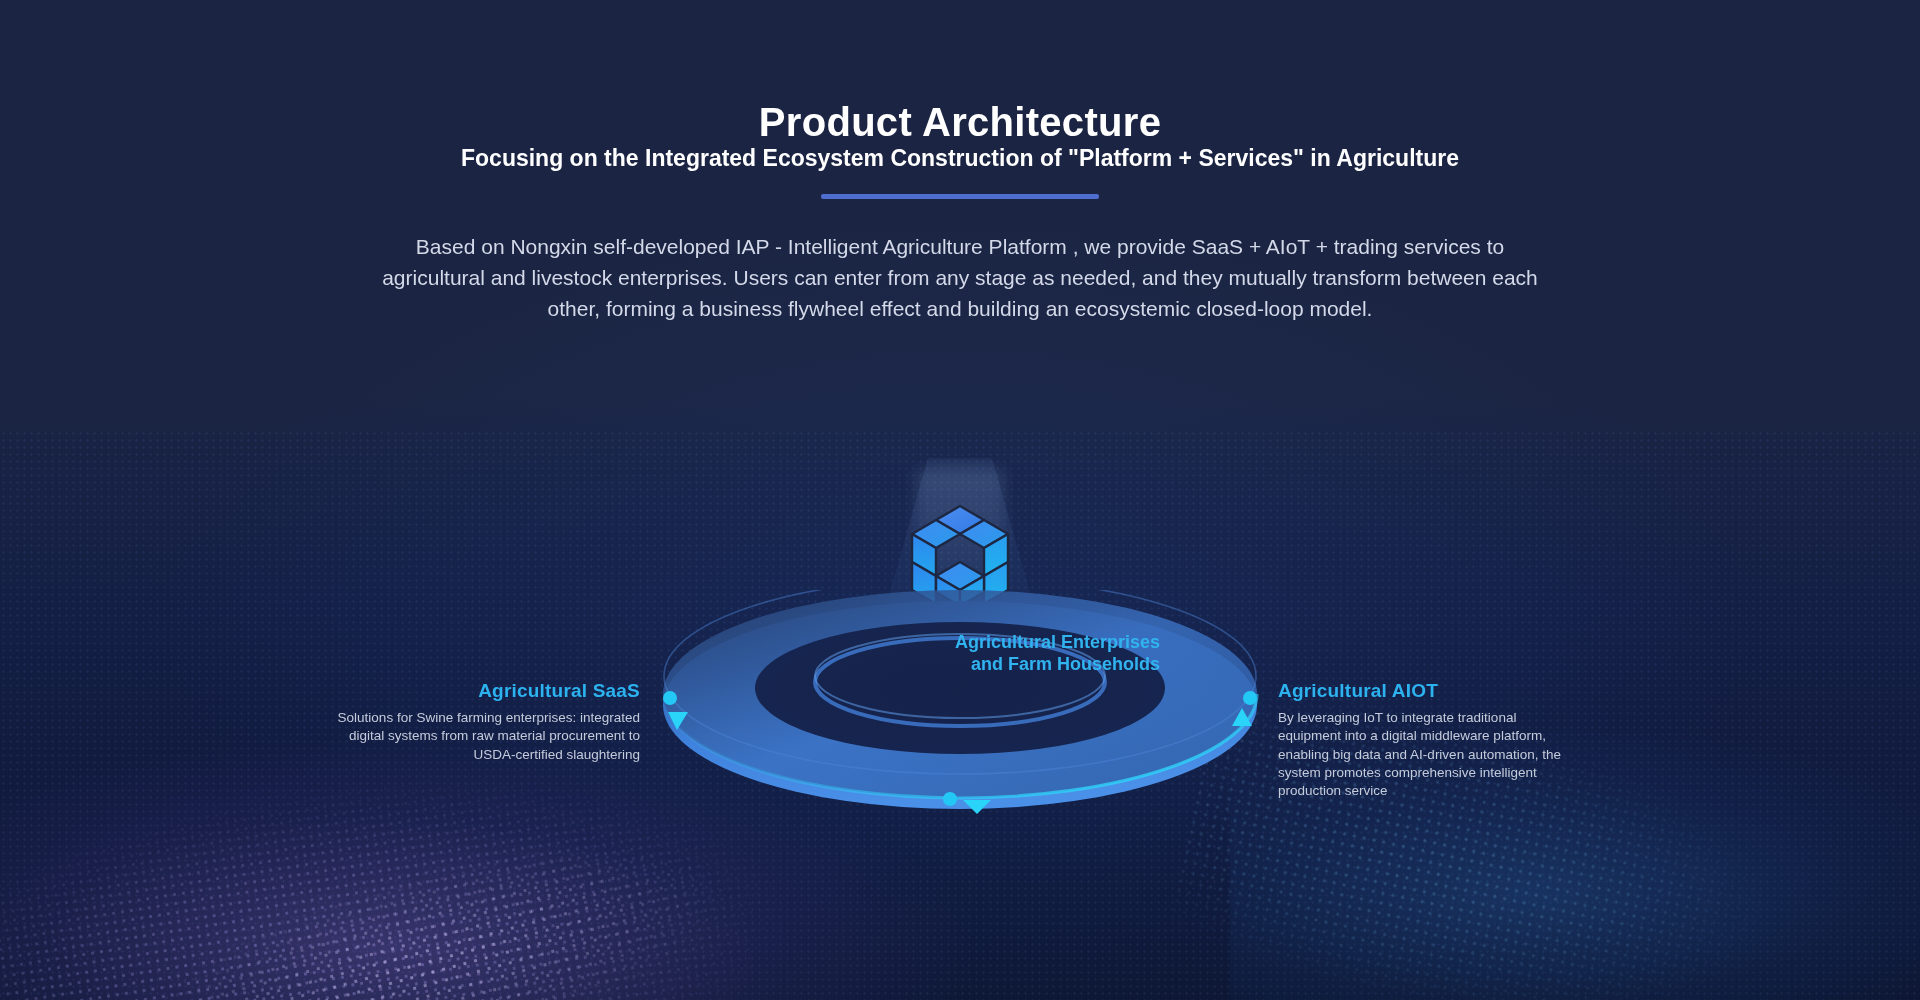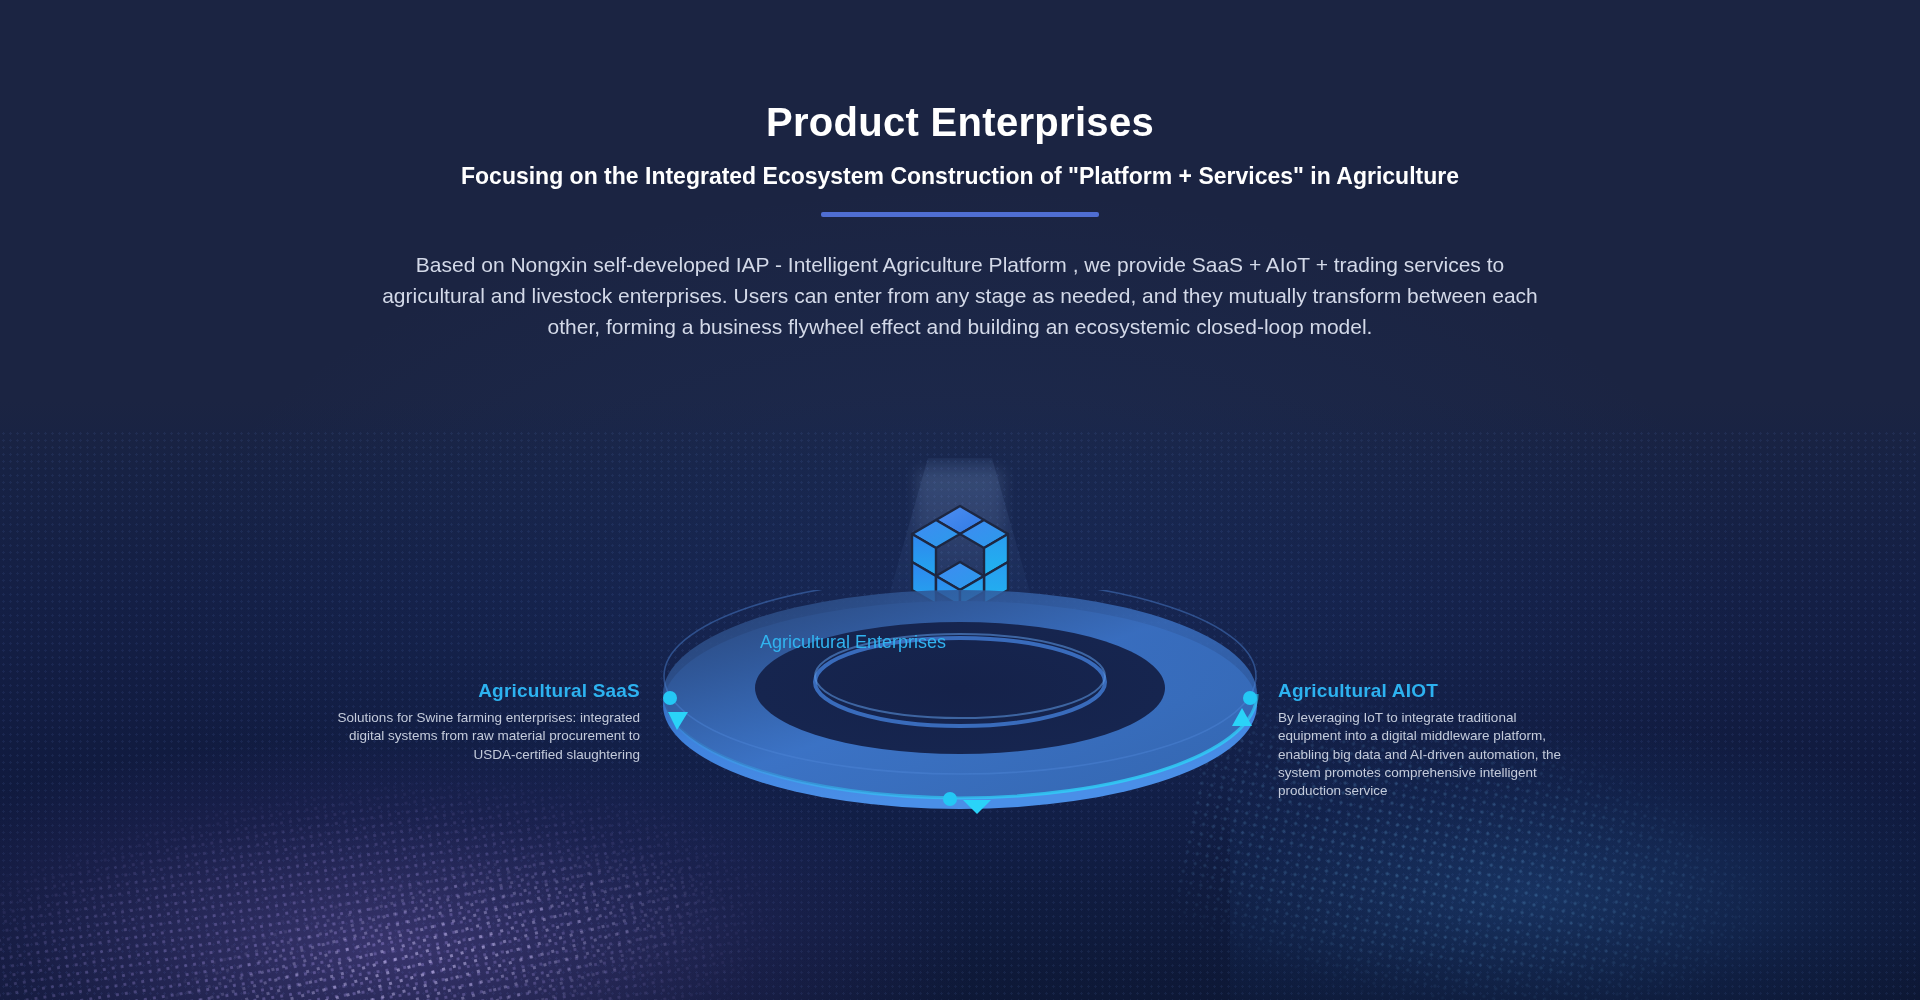--- a/index.html
+++ b/index.html
@@ -75,21 +75,20 @@
   }
 
   
   .header { position:absolute; left:0; top:0; width:1920px; text-align:center; }
   .title {
     margin-top:100px;
     font-size:40px; font-weight:bold; color:#ffffff;
     letter-spacing:.3px;
   }
   .subtitle {
-    margin-top:18px;
     font-size:23px; font-weight:bold; color:#ffffff;
   }
   .divider {
     margin:22px auto 0;
     width:278px; height:5px;
     background:#4f6ed2;
     border-radius:2px;
   }
   .intro {
     margin:32px auto 0;
@@ -117,22 +116,22 @@
     filter:blur(7px);
   }
 
   .cube { position:absolute; left:910px; top:502px; width:100px; height:108px; }
 
   .ring-wrap { position:absolute; left:660px; top:590px; width:600px; height:230px; }
 
   .center-label {
     position:absolute;
     left:760px; top:632px;
-    width:400px; text-align:left;
-    font-size:18px; font-weight:normal; line-height:1.22;
+    width:400px; text-align:right;
+    font-size:18px; font-weight:bold; line-height:1.22;
     color:#31b3ef;
   }
   .center-label .l2 { display:block; }
 
   
   .node { position:absolute; }
   .node-title {
     font-size:19px; font-weight:bold; color:#2db2f0;
     letter-spacing:.2px;
   }
@@ -154,21 +153,21 @@
 
   <div class="bg-layer bg-vignette"></div>
   <div class="bg-layer bg-dotgrid"></div>
   <div class="bg-layer bg-glow-purple"></div>
   <div class="bg-layer bg-wave-purple"></div>
   <div class="bg-layer bg-wave-purple2"></div>
   <div class="bg-layer bg-glow-blue"></div>
   <div class="bg-layer bg-wave-blue"></div>
 
   <div class="header">
-    <div class="title">Product Enterprises</div>
+    <div class="title">Product Architecture</div>
     <div class="subtitle">Focusing on the Integrated Ecosystem Construction of "Platform + Services" in Agriculture</div>
     <div class="divider"></div>
     <div class="intro">Based on Nongxin self-developed IAP - Intelligent  Agriculture Platform , we provide SaaS + AIoT + trading services to agricultural and livestock enterprises. Users can enter from any stage as needed, and they mutually transform between each other, forming a business flywheel effect and building an ecosystemic closed-loop model.</div>
   </div>
 
   <div class="diagram">
 
     <div class="beam"></div>
     <div class="beam-core"></div>
 
@@ -262,20 +261,21 @@
         </g>
         <g>
           <polygon points="303,210 331,210 317,224" fill="#2ad3f8"></polygon>
           <circle cx="290" cy="209" r="7" fill="#24c8f5"></circle>
         </g>
       </svg>
     </div>
 
     <div class="center-label">
       <span>Agricultural Enterprises</span>
+      <span class="l2">and Farm Households</span>
     </div>
 
     <div class="node node-saas">
       <div class="node-title">Agricultural SaaS</div>
       <div class="node-desc">Solutions for Swine farming enterprises: integrated digital systems from raw material procurement to USDA-certified slaughtering</div>
     </div>
 
     <div class="node node-aiot">
       <div class="node-title">Agricultural AIOT</div>
       <div class="node-desc">By leveraging IoT to integrate traditional equipment into a digital middleware platform, enabling big data and AI-driven automation, the system promotes comprehensive intelligent production service</div>

